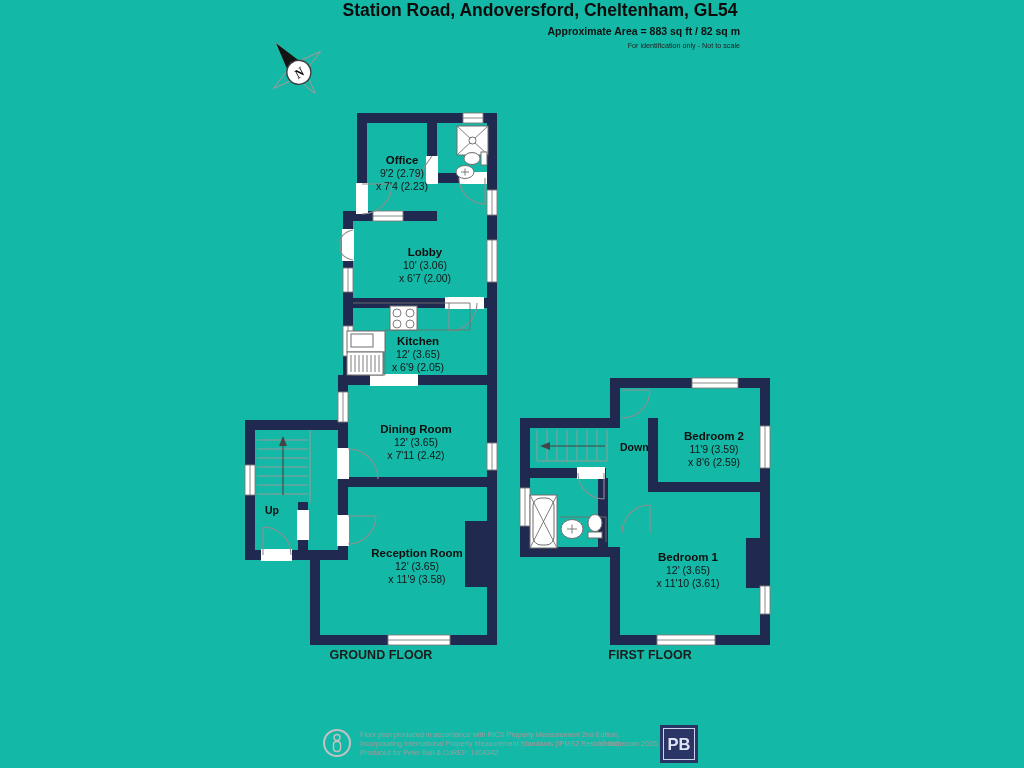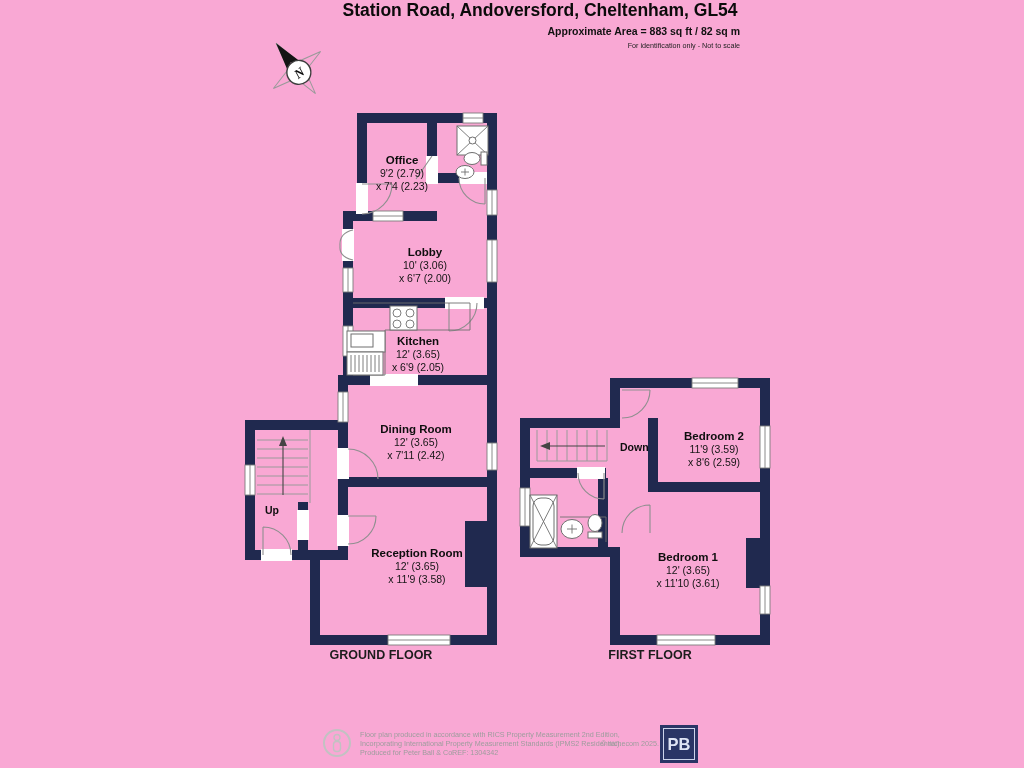--- a/index.html
+++ b/index.html
@@ -1,16 +1,16 @@
 <!DOCTYPE html>
 <html><head>
 <meta charset="utf-8">
 <style>
   html,body{margin:0;padding:0;background:#fff;}
-  .page{position:relative;width:1024px;height:768px;background:#f9a8d4;overflow:hidden;
+  .page{position:relative;width:1024px;height:768px;background:#14b8a6;overflow:hidden;
         font-family:"Liberation Sans",sans-serif;}
   svg{position:absolute;inset:0;}
   .walls{fill:#20294f;}
   .gap{fill:#ffffff;}
   .win{fill:#ffffff;stroke:#7d7d7d;stroke-width:0.9;}
   .winline{stroke:#7d7d7d;stroke-width:0.9;fill:none;}
   .door{stroke:#8f8f8f;stroke-width:1.1;fill:none;}
   .fix{fill:#ffffff;stroke:#6f6f6f;stroke-width:1;}
   .fixline{stroke:#6f6f6f;stroke-width:0.9;fill:none;}
   .tread{stroke:#9a9a9a;stroke-width:1;fill:none;}

